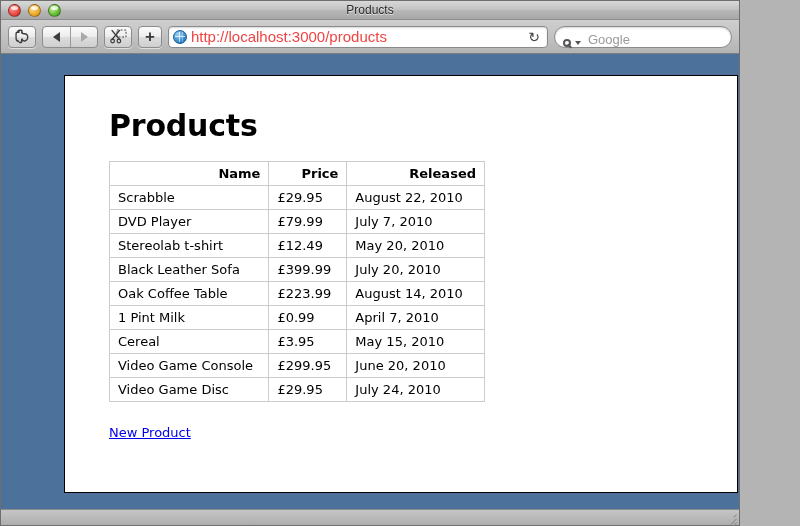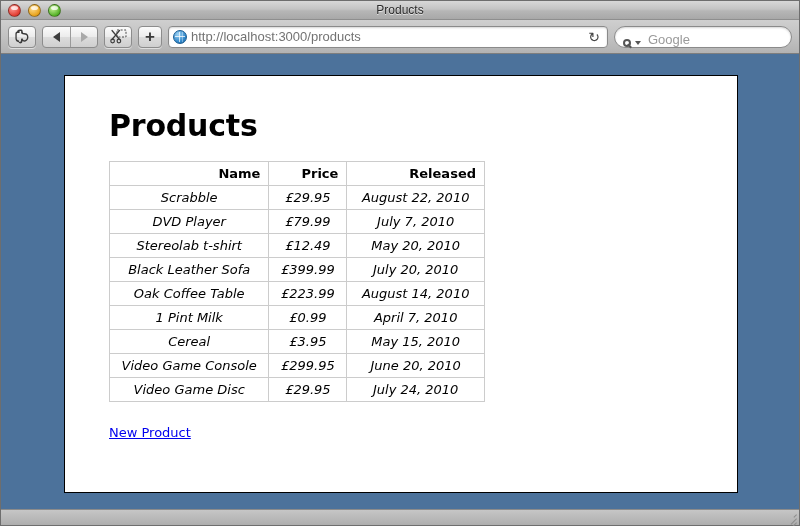--- a/index.html
+++ b/index.html
@@ -9,21 +9,21 @@
     width: 800px; height: 526px;
     overflow: hidden;
     font-family: "Liberation Sans", sans-serif;
   }
   body { background: #b4b4b4; }
 
   
   #window {
     position: absolute;
     left: 0; top: 0;
-    width: 800px; height: 526px;
+    width: 740px; height: 526px;
     background: #b8b8b8;
     display: flex;
     flex-direction: column;
     border: 1px solid #6e6e6e;
   }
 
   
   #titlebar {
     position: relative;
     height: 19px;
@@ -127,22 +127,22 @@
     border: 1px solid #8a8a8a;
     border-radius: 4px;
     display: flex;
     align-items: center;
     padding: 0 4px 0 4px;
     box-shadow: inset 0 1px 2px rgba(0,0,0,0.17);
     min-width: 0;
   }
   #url-text {
     flex: 1 1 auto;
-    font-size: 13px;
-    color: #737373;
+    font-size: 15px;
+    color: #ef4444;
     font-family: "Liberation Sans", sans-serif;
     white-space: nowrap;
     overflow: hidden;
     padding-left: 4px;
   }
   .globe {
     width: 14px; height: 14px;
     border-radius: 50%;
     background: radial-gradient(circle at 35% 28%, #9fd4f5, #2f86c9 65%, #1b5e96);
     position: relative;
@@ -270,21 +270,21 @@
   table#products-table td {
     border: 1px solid #cccccc;
     padding: 4px 8px;
     height: 24px;
     color: #000;
   }
   table#products-table th {
     font-weight: bold;
     text-align: right;
   }
-  table#products-table td { text-align: center; font-style: italic; }
+  table#products-table td { text-align: left; }
   .col-name  { width: 160px; }
   .col-price { width: 78px; }
   .col-rel   { width: 138px; }
 
   #new-product-link {
     display: inline-block;
     margin-top: 23px;
     font-size: 13px;
     font-family: "DejaVu Sans", sans-serif;
     color: #0000ee;

